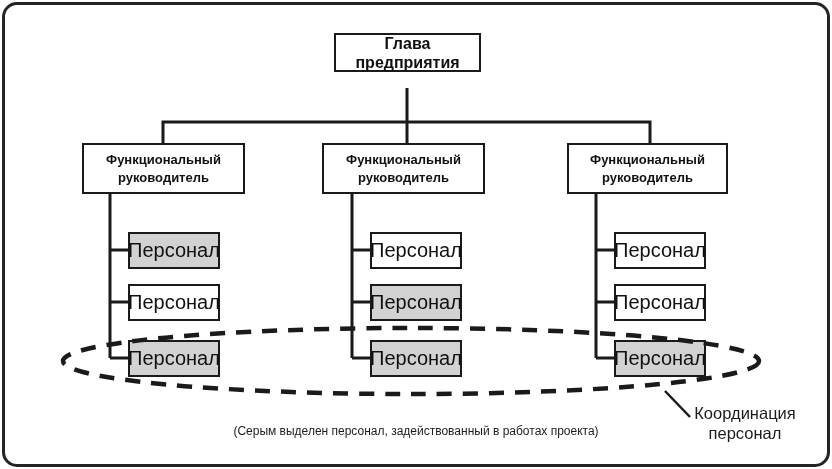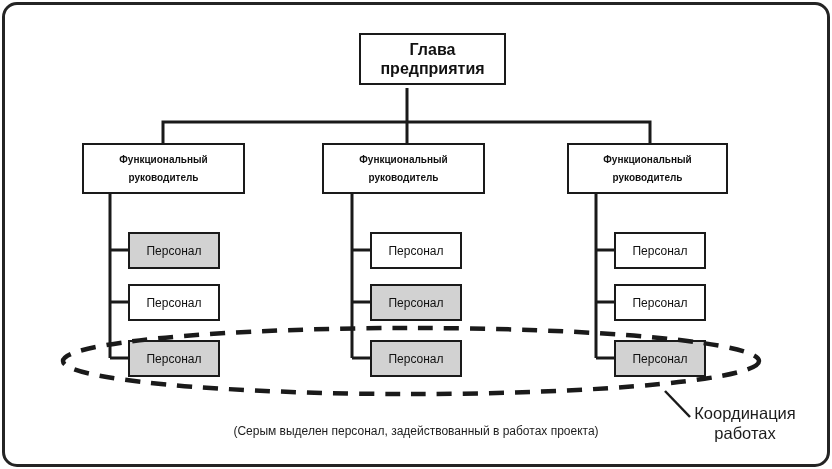--- a/index.html
+++ b/index.html
@@ -30,36 +30,35 @@
     border: 2px solid var(--line, #1a1a1a);
     background: var(--background, #ffffff);
     display: flex;
     align-items: center;
     justify-content: center;
     text-align: center;
     color: #111111;
   }
   .head {
     left: 334px; top: 33px;
-    width: 147px; height: 52px;
+    width: 147px; height: 39px;
     font-size: 16px; font-weight: bold; line-height: 19px;
     border-width: 2.5px;
-    margin-left: 25px;
   }
   .mgr {
     top: 143px;
     width: 163px; height: 51px;
-    font-size: 10px; font-weight: bold; line-height: 18px;
+    font-size: 13px; font-weight: bold; line-height: 18px;
   }
   .mgr.c0 { left: 82px; }
   .mgr.c1 { left: 322px; }
   .mgr.c2 { left: 567px; width: 161px; }
   .person {
     width: 92px; height: 37px;
-    font-size: 12px; font-weight: normal;
+    font-size: 20px; font-weight: normal;
   }
   .person.gray { background: var(--highlight-fill, #d2d2d2); }
   .col0 { left: 128px; }
   .col1 { left: 370px; }
   .col2 { left: 614px; }
   .row0 { top: 232px; }
   .row1 { top: 284px; }
   .row2 { top: 340px; }
   #caption {
     position: absolute;
@@ -108,18 +107,18 @@
 
   <div class="box person col2 row0">Персонал</div>
   <div class="box person col2 row1">Персонал</div>
   <div class="box person col2 row2 gray">Персонал</div>
 
   <svg id="wires" width="832" height="469" viewBox="0 0 832 469" style="pointer-events:none">
     <ellipse cx="411" cy="361" rx="348" ry="33" fill="none" stroke="currentColor" stroke-width="4.5" stroke-dasharray="15 11"></ellipse>
     <path d="M665 391 L690 417" fill="none" stroke="currentColor" stroke-width="2.5"></path>
   </svg>
 
-  <div id="coord-label">Координация работах</div>
+  <div id="coord-label">Координация персонал</div>
 
   <div id="caption">(Серым выделен персонал, задействованный в работах проекта)</div>
 
   <div id="frame"></div>
 </div>
 
 </body></html>

